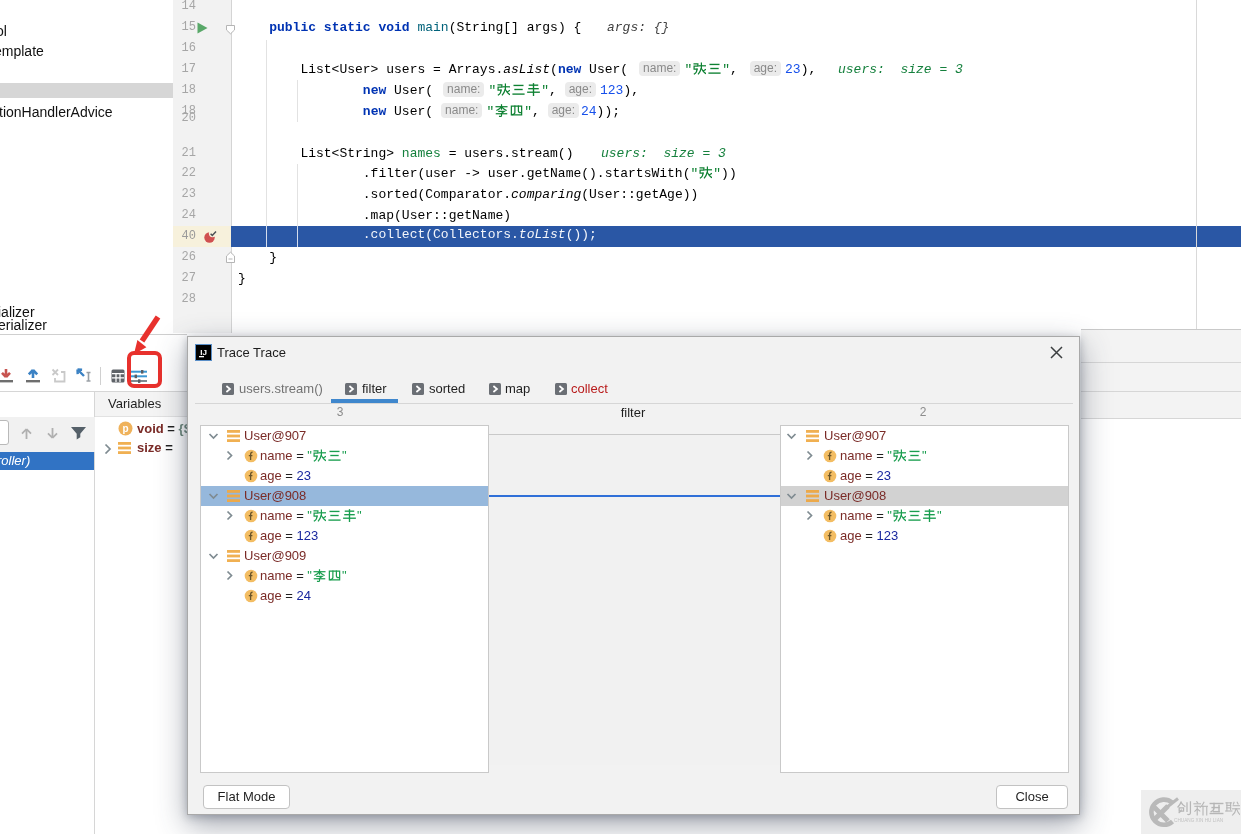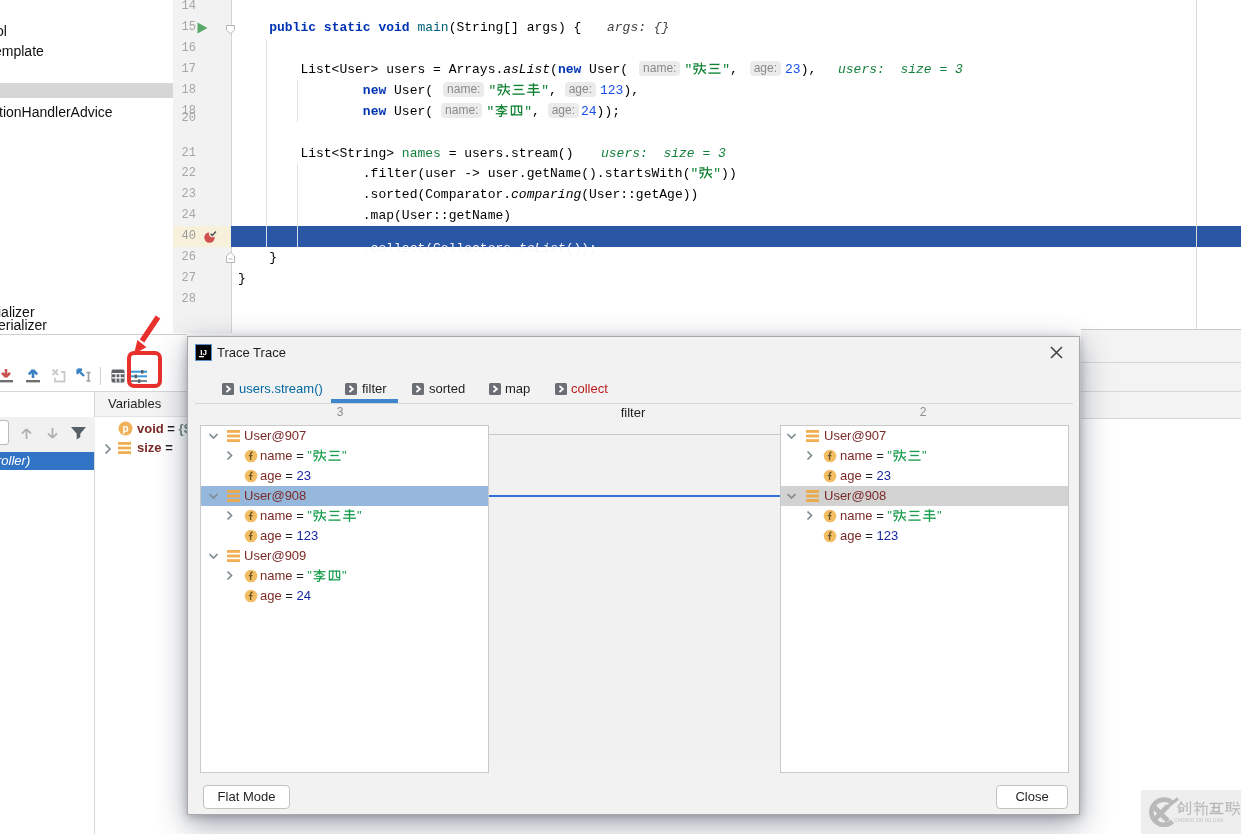--- a/index.html
+++ b/index.html
@@ -188,21 +188,21 @@
         </svg>"</span>, <span class="hintbox" style="margin-left:0px;margin-right:2px">age:</span><span class="num">24</span>));</div>
 
 <div class="cl" style="top:143px">        List&lt;String&gt; <span class="gray">names</span> = users.stream()</div>
 <div class="abs cl dbghint" style="left:601px;top:143px">users:  size = 3</div>
 
 <div class="cl" style="top:163px">                .filter(user -&gt; user.getName().startsWith(<span class="str">"<svg class="cjk" width="13" height="13" style="color:#0e8132">
           <use href="#g-zhang"></use>
         </svg>"</span>))</div>
 <div class="cl" style="top:184px">                .sorted(Comparator.<i>comparing</i>(User::getAge))</div>
 <div class="cl" style="top:205px">                .map(User::getName)</div>
-<div class="cl" style="top:238px;color:#f4f6fb">                .collect(Collectors.<i>toList</i>());</div>
+<div class="cl" style="top:224px;color:#f4f6fb">                .collect(Collectors.<i>toList</i>());</div>
 <div class="cl" style="top:247px">    }</div>
 <div class="cl" style="top:268px">}</div>
 </div>
 <div id="gutternums">
 <div class="ln" style="top:-4px">14</div>
 <div class="ln" style="top:17px">15</div>
 <div class="ln" style="top:38px">16</div>
 <div class="ln" style="top:59px">17</div>
 <div class="ln" style="top:80px">18</div>
 <div class="ln" style="top:101px">18</div>
@@ -322,21 +322,21 @@
 <div class="abs" style="left:217px;top:345px;font:13px/16px 'Liberation Sans';color:#1e1e1e">Trace Trace</div>
 <svg class="abs" style="left:1050px;top:346px" width="13" height="13">
  <path d="M1,1 L12,12 M12,1 L1,12" stroke="#3c3f41" stroke-width="1.5"></path>
 </svg>
 
 <div id="tabs">
  <svg class="abs" style="left:222px;top:383px" width="12" height="12">
         <rect width="12" height="12" rx="1.5" fill="#6b6f75"></rect>
         <path d="M4.4,3 L8,6 L4.4,9" stroke="#fff" stroke-width="1.7" fill="none"></path>
       </svg>
- <div class="abs" style="left:239px;top:380px;font:13px/17px 'Liberation Sans';color:#0369a1">users.stream()</div>
+ <div class="abs" style="left:239px;top:380px;font:13px/17px 'Liberation Sans';color:#737373">users.stream()</div>
  <svg class="abs" style="left:345px;top:383px" width="12" height="12">
         <rect width="12" height="12" rx="1.5" fill="#6b6f75"></rect>
         <path d="M4.4,3 L8,6 L4.4,9" stroke="#fff" stroke-width="1.7" fill="none"></path>
       </svg>
  <div class="abs" style="left:362px;top:380px;font:13px/17px 'Liberation Sans';color:#1f1f1f">filter</div>
  <svg class="abs" style="left:412px;top:383px" width="12" height="12">
         <rect width="12" height="12" rx="1.5" fill="#6b6f75"></rect>
         <path d="M4.4,3 L8,6 L4.4,9" stroke="#fff" stroke-width="1.7" fill="none"></path>
       </svg>
  <div class="abs" style="left:429px;top:380px;font:13px/17px 'Liberation Sans';color:#1f1f1f">sorted</div>

